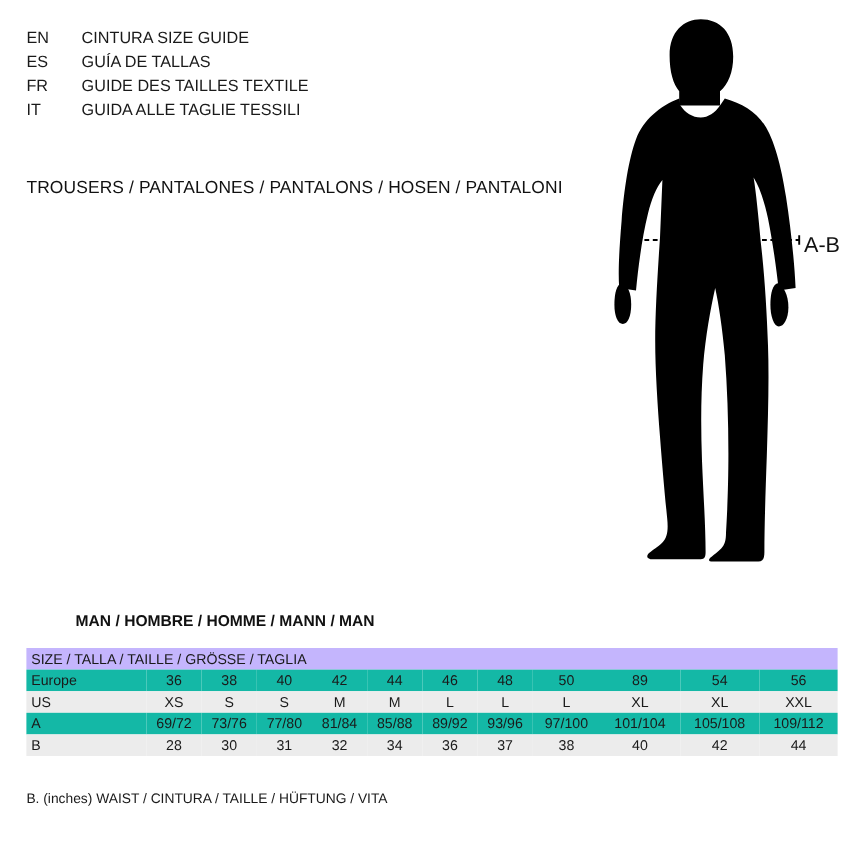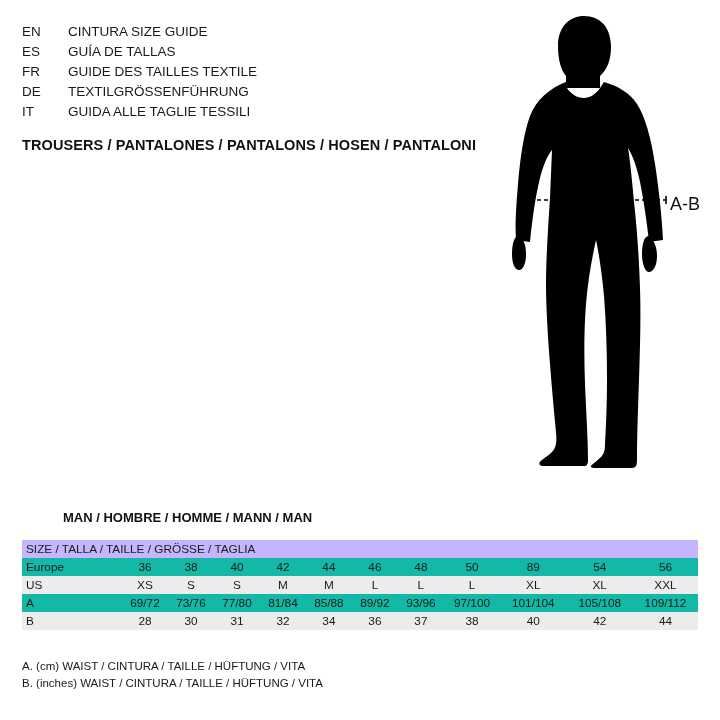--- a/index.html
+++ b/index.html
@@ -40,23 +40,23 @@
     color: #1a1a1a;
   }
   .lang-title {
     font-size: 13.5px;
     color: #1a1a1a;
     white-space: nowrap;
   }
   .garment-title {
     position: absolute;
     left: 22px;
-    top: 137px;
+    top: 149px;
     font-size: 14.5px;
-    font-weight: bold;
+    font-weight: normal;
     letter-spacing: 0.1px;
     color: #111;
     white-space: nowrap;
   }
 
   
   .figure-wrap {
     position: absolute;
     left: 480px;
     top: 8px;
@@ -140,24 +140,20 @@
       <span class="lang-code">EN</span>
       <span class="lang-title">CINTURA SIZE GUIDE</span>
     </div>
     <div class="lang-row">
       <span class="lang-code">ES</span>
       <span class="lang-title">GUÍA DE TALLAS</span>
     </div>
     <div class="lang-row">
       <span class="lang-code">FR</span>
       <span class="lang-title">GUIDE DES TAILLES TEXTILE</span>
-    </div>
-    <div class="lang-row">
-      <span class="lang-code">DE</span>
-      <span class="lang-title">TEXTILGRÖSSENFÜHRUNG</span>
     </div>
     <div class="lang-row">
       <span class="lang-code">IT</span>
       <span class="lang-title">GUIDA ALLE TAGLIE TESSILI</span>
     </div>
   </div>
 
   <div class="garment-title">TROUSERS / PANTALONES / PANTALONS / HOSEN / PANTALONI</div>
 
   <div class="figure-wrap">
@@ -283,17 +279,16 @@
         <td>37</td>
         <td>38</td>
         <td>40</td>
         <td>42</td>
         <td>44</td>
       </tr>
     </tbody>
   </table>
 
   <div class="footnotes">
-    <div>A. (cm) WAIST / CINTURA / TAILLE / HÜFTUNG / VITA</div>
     <div>B. (inches) WAIST / CINTURA / TAILLE / HÜFTUNG / VITA</div>
   </div>
 
 </div>
 
 </body></html>

